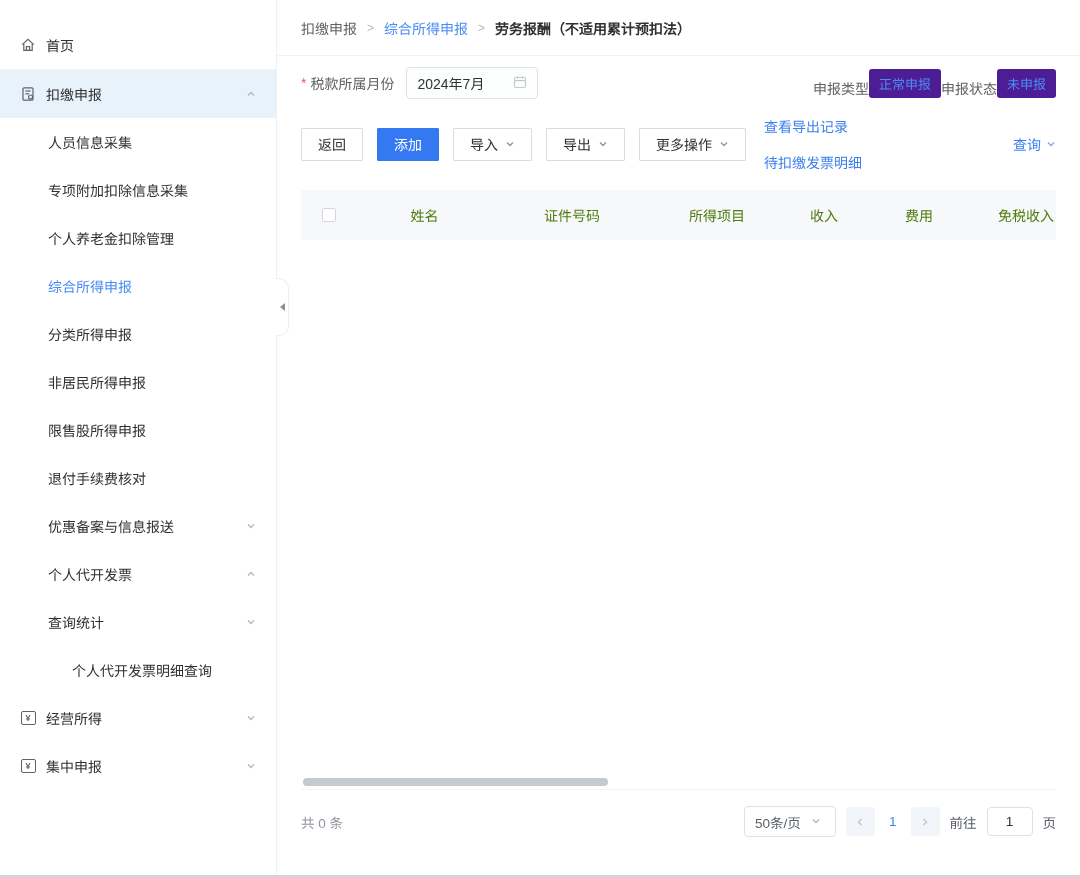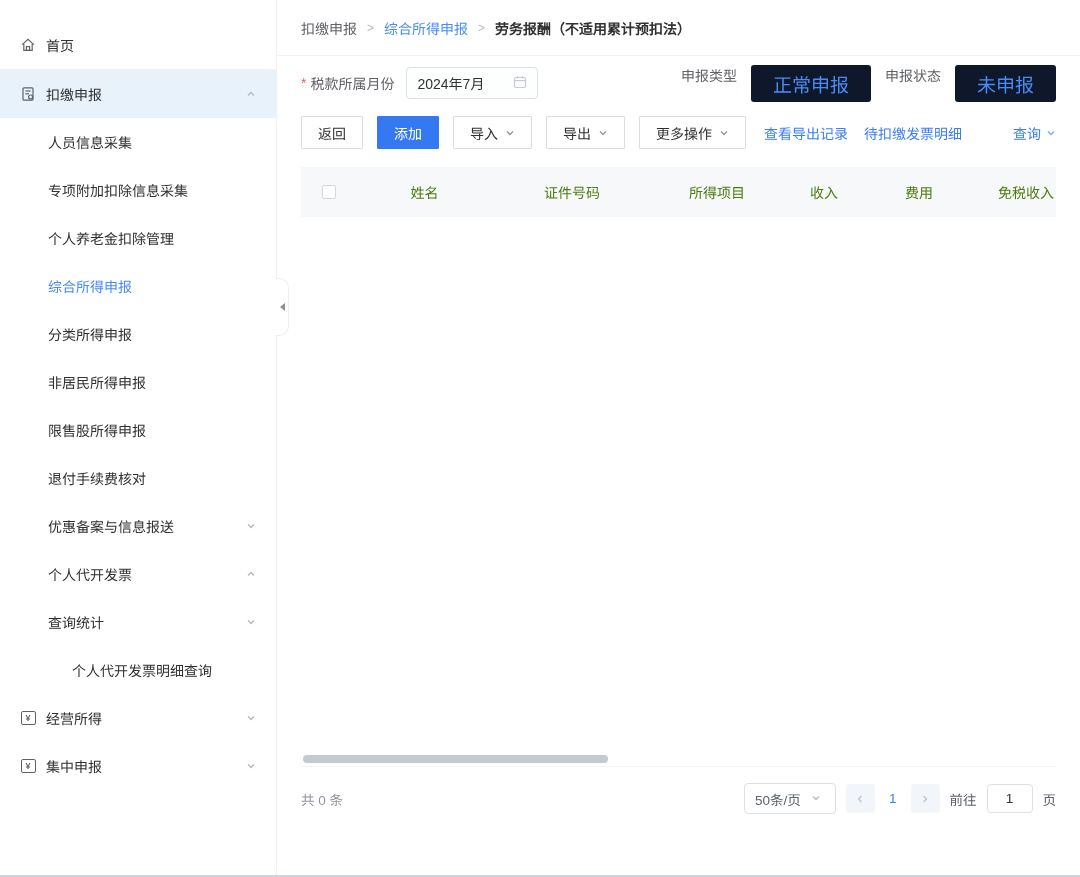--- a/index.html
+++ b/index.html
@@ -51,37 +51,37 @@
   .bc-sep { color:#b4b9c0; margin:0 10px; font-size:12px; }
 
   .filter-row { height:54px; display:flex; align-items:center; padding:0 24px; }
   .req-star { color:#f05b5b; margin-right:4px; }
   .field-label { color:#606266; margin-right:12px; }
   .month-input {
     display:flex; align-items:center; width:132px; height:32px; background:#fdfefe;
     border:1px solid #dde1e6; border-radius:4px; padding:0 10px; cursor:pointer;
   }
   .month-input .mi-val { flex:1; color:#303133; }
-  .right-meta { margin-left:auto; display:flex; align-items:flex-start; gap:14px; }
+  .right-meta { margin-left:auto; display:flex; align-items:flex-end; }
   .meta-label { color:#606266; }
   .badge {
-    background:#0f172a; color:#4a8cf5; font-size:19px;
-    padding:5px 22px; border-radius:3px; white-space:nowrap;
+    background:#4c1d95; color:#4a8cf5; font-size:13px;
+    padding:5px 10px; border-radius:3px; white-space:nowrap;
   }
 
   .toolbar-row { display:flex; align-items:center; padding:6px 24px 12px; gap:14px; }
   .btn {
     height:33px; border-radius:1px; font-size:14px; display:inline-flex;
     align-items:center; justify-content:center; padding:0 16px; cursor:pointer;
     background:#fff; border:1px solid #d9dde2; color:#303133; white-space:nowrap;
   }
   .btn-primary { background:#3479f2; border-color:#3479f2; color:#fff; }
   .btn .b-chev { margin-left:7px; display:flex; }
   .link { color:#3d7ff0; cursor:pointer; white-space:nowrap; }
-  .link-group { display:flex; gap:16px; margin-left:4px; }
+  .link-group { display:flex; gap:16px; margin-left:4px;flex-direction:column; }
   .query-toggle { margin-left:auto; display:flex; align-items:center; gap:5px; color:#3d7ff0; cursor:pointer; }
 
   
   .table-wrap { margin:6px 24px 0; border-bottom:1px solid #f2f4f7; }
   .thead { display:flex; align-items:center; height:50px; background:#f7f8fa; font-weight:500; color:#4d7c0f; }
   .th { padding:0 6px; }
   .col-check { width:56px; display:flex; justify-content:center; }
   .col-name { width:135px; text-align:center; }
   .col-id { width:160px; text-align:center; }
   .col-item { width:130px; text-align:center; }

